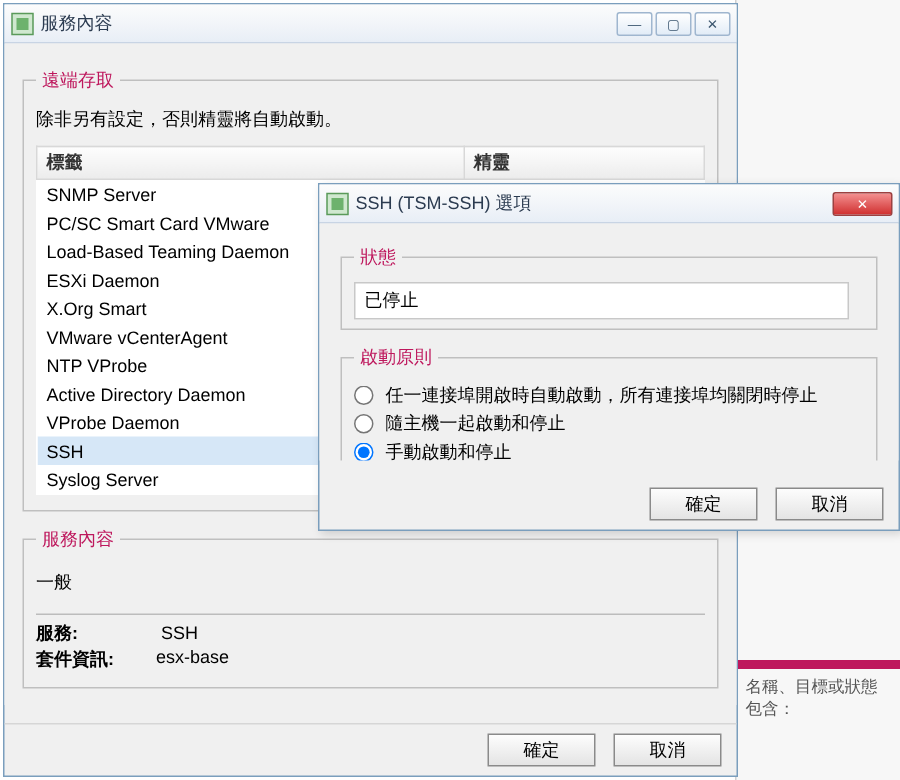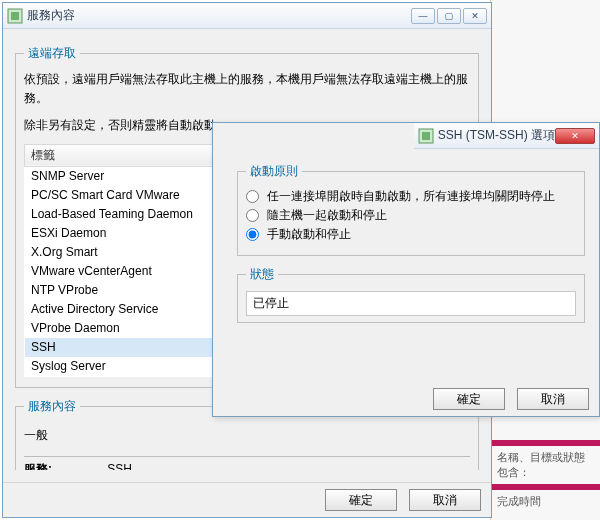--- a/index.html
+++ b/index.html
@@ -55,36 +55,36 @@
     padding: 10px 12px;
     overflow: hidden;
     background: #f0f0f0;
   }
   fieldset {
     border: 1px solid #bfbfbf;
     margin: 6px 0 10px 0;
     padding: 6px 8px 10px 8px;
     background: #f0f0f0;
   }
-  legend { padding: 0 4px; color:#0369a1; }
+  legend { padding: 0 4px; color:#be185d; }
   .desc { margin: 2px 0 8px 0; line-height:1.6; }
 
   .svc-table {
     width: 100%;
     border: 1px solid #fff;
     background: #fff;
     font-size: 12px;
     border-collapse: collapse;
   }
   .svc-table th {
     text-align: left;
     background: linear-gradient(#fdfdfd,#ececec);
     border: 1px solid #d8d8d8;
     padding: 2px 6px;
-    font-weight: 400;
+    font-weight: 700;
     color:#333;
   }
   .svc-table td {
     padding: 1px 6px;
     border-top: 0;
   }
   .svc-table tr.selected td {
     background: #d6e7f7;
   }
   .detail-block {
@@ -127,58 +127,55 @@
   .bg-line {
     border-top:6px solid #be185d;
     padding:4px 6px;
     font-family:Liberation Mono, monospace;
   }
   
   .host-win {
     left:2px; top:2px; width:490px; height:516px;
   }
   .opt-win {
-    left:212px; top:122px; width:388px; height:295px;
+    left:212px; top:122px; width:388px; height:232px;
     box-shadow: 2px 2px 6px rgba(0,0,0,.15);
-    align-items: flex-end;
   }
   .section-underline {
     border-bottom:1px solid #bcbcbc;
     margin:6px 0 4px 0;
     padding-bottom:12px;
     font-weight:400;
   }
 </style>
 </head>
 <body>
 
 <div class="bg-panel">
   <div class="bg-line">名稱、目標或狀態包含：</div>
-  <div class="bg-line">完成時間</div>
 </div>
 
 <div class="window host-win">
   <div class="titlebar">
     <span class="icon-box">
       <svg viewBox="0 0 16 16">
           <rect x="1" y="1" width="14" height="14" fill="#cfe8cf" stroke="#5a9a5a"></rect>
           <rect x="4" y="4" width="8" height="8" fill="#6db26d"></rect>
         </svg>
     </span>
     <span class="title">服務內容</span>
     <div class="winbtns">
       <span class="winbtn">—</span>
       <span class="winbtn">▢</span>
       <span class="winbtn">✕</span>
     </div>
   </div>
   <div class="body">
     <fieldset>
       <legend>遠端存取</legend>
-      <div class="desc">依預設，遠端用戶端無法存取此主機上的服務，本機用戶端無法存取遠端主機上的服務。</div>
       <div class="desc">除非另有設定，否則精靈將自動啟動。</div>
 
       <table class="svc-table">
         <thead>
           <tr>
             <th style="width:64%">標籤</th>
             <th>精靈</th>
           </tr>
         </thead>
         <tbody id="svc-tbody">
@@ -204,21 +201,21 @@
             </tr>
             <tr>
               <td>VMware vCenterAgent</td>
               <td>執行中</td>
             </tr>
             <tr>
               <td>NTP VProbe</td>
               <td>已停止</td>
             </tr>
             <tr>
-              <td>Active Directory Service</td>
+              <td>Active Directory Daemon</td>
               <td>已停止</td>
             </tr>
             <tr>
               <td>VProbe Daemon</td>
               <td>已停止</td>
             </tr>
             <tr class="selected">
               <td>SSH</td>
               <td>已停止</td>
             </tr>
@@ -260,39 +257,39 @@
           <rect x="1" y="1" width="14" height="14" fill="#cfe8cf" stroke="#5a9a5a"></rect>
           <rect x="4" y="4" width="8" height="8" fill="#6db26d"></rect>
         </svg>
     </span>
     <span class="title">SSH (TSM-SSH) 選項</span>
     <div class="winbtns">
       <span class="winbtn close">✕</span>
     </div>
   </div>
   <div class="body" style="padding:8px 14px 4px 14px">
+    <fieldset style="padding-bottom:6px">
+      <legend>狀態</legend>
+      <div class="status-box">已停止</div>
+    </fieldset>
+
     <fieldset>
       <legend>啟動原則</legend>
       <label class="radio-row">
         <input type="radio" name="pol" style="">
         <span>任一連接埠開啟時自動啟動，所有連接埠均關閉時停止</span>
       </label>
       <label class="radio-row">
         <input type="radio" name="pol" style="">
         <span>隨主機一起啟動和停止</span>
       </label>
       <label class="radio-row">
         <input type="radio" name="pol" checked="" style="">
         <span>手動啟動和停止</span>
       </label>
     </fieldset>
 
-    <fieldset style="padding-bottom:6px">
-      <legend>狀態</legend>
-      <div class="status-box">已停止</div>
-    </fieldset>
-
   </div>
   <div class="btnrow right">
     <button class="std">確定</button>
     <button class="std">取消</button>
   </div>
 </div>
 
 </body></html>

